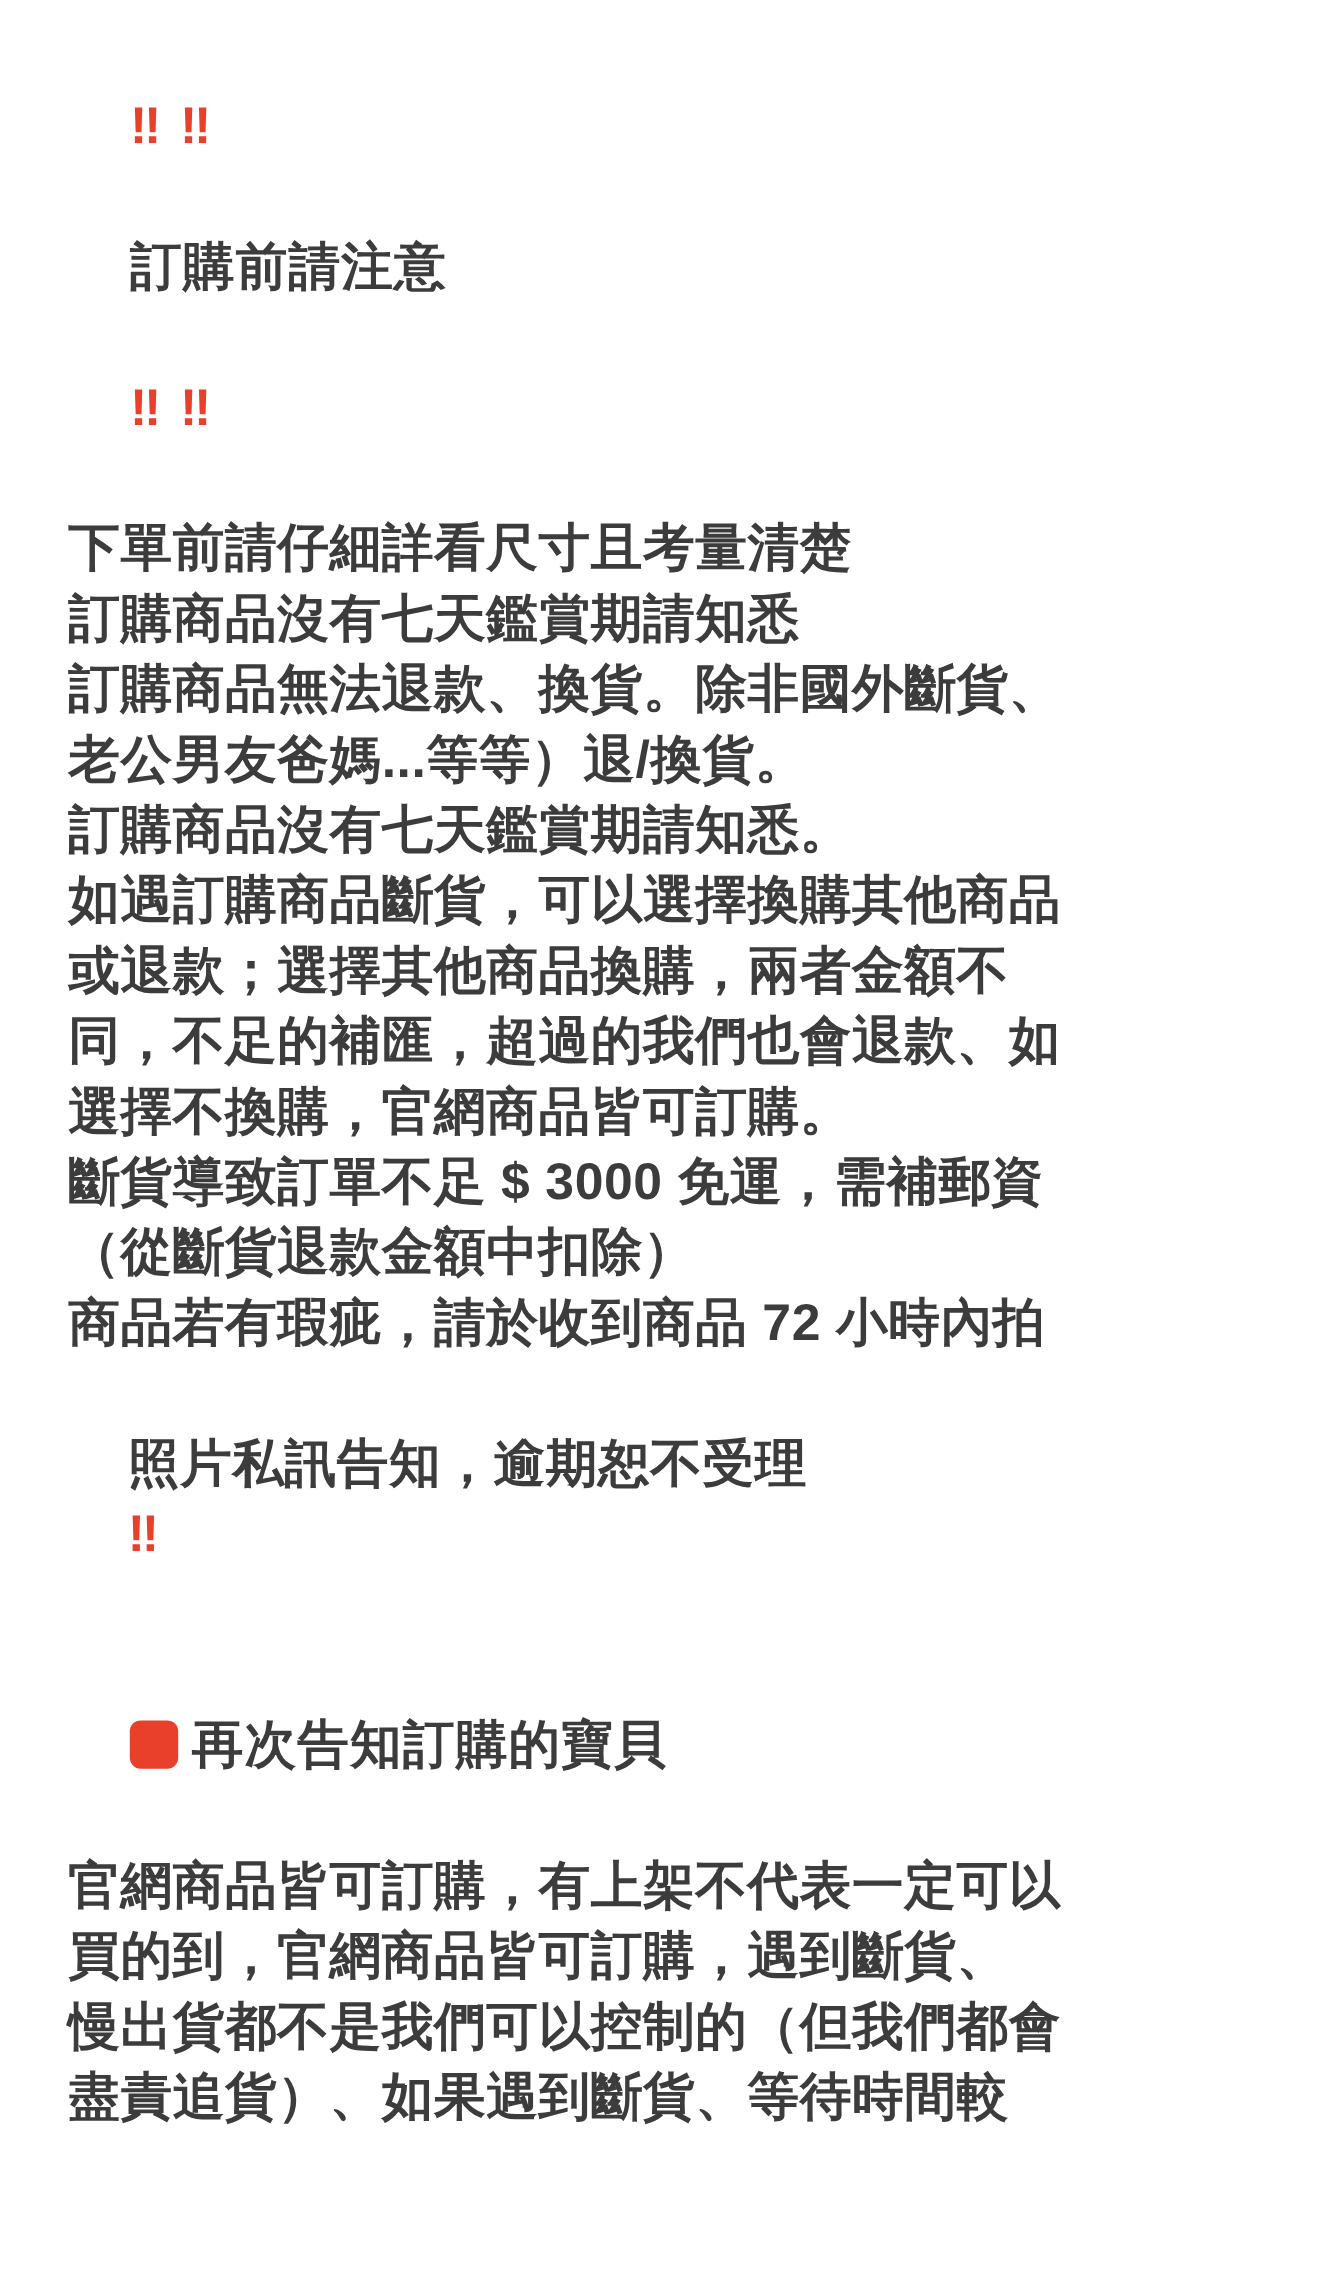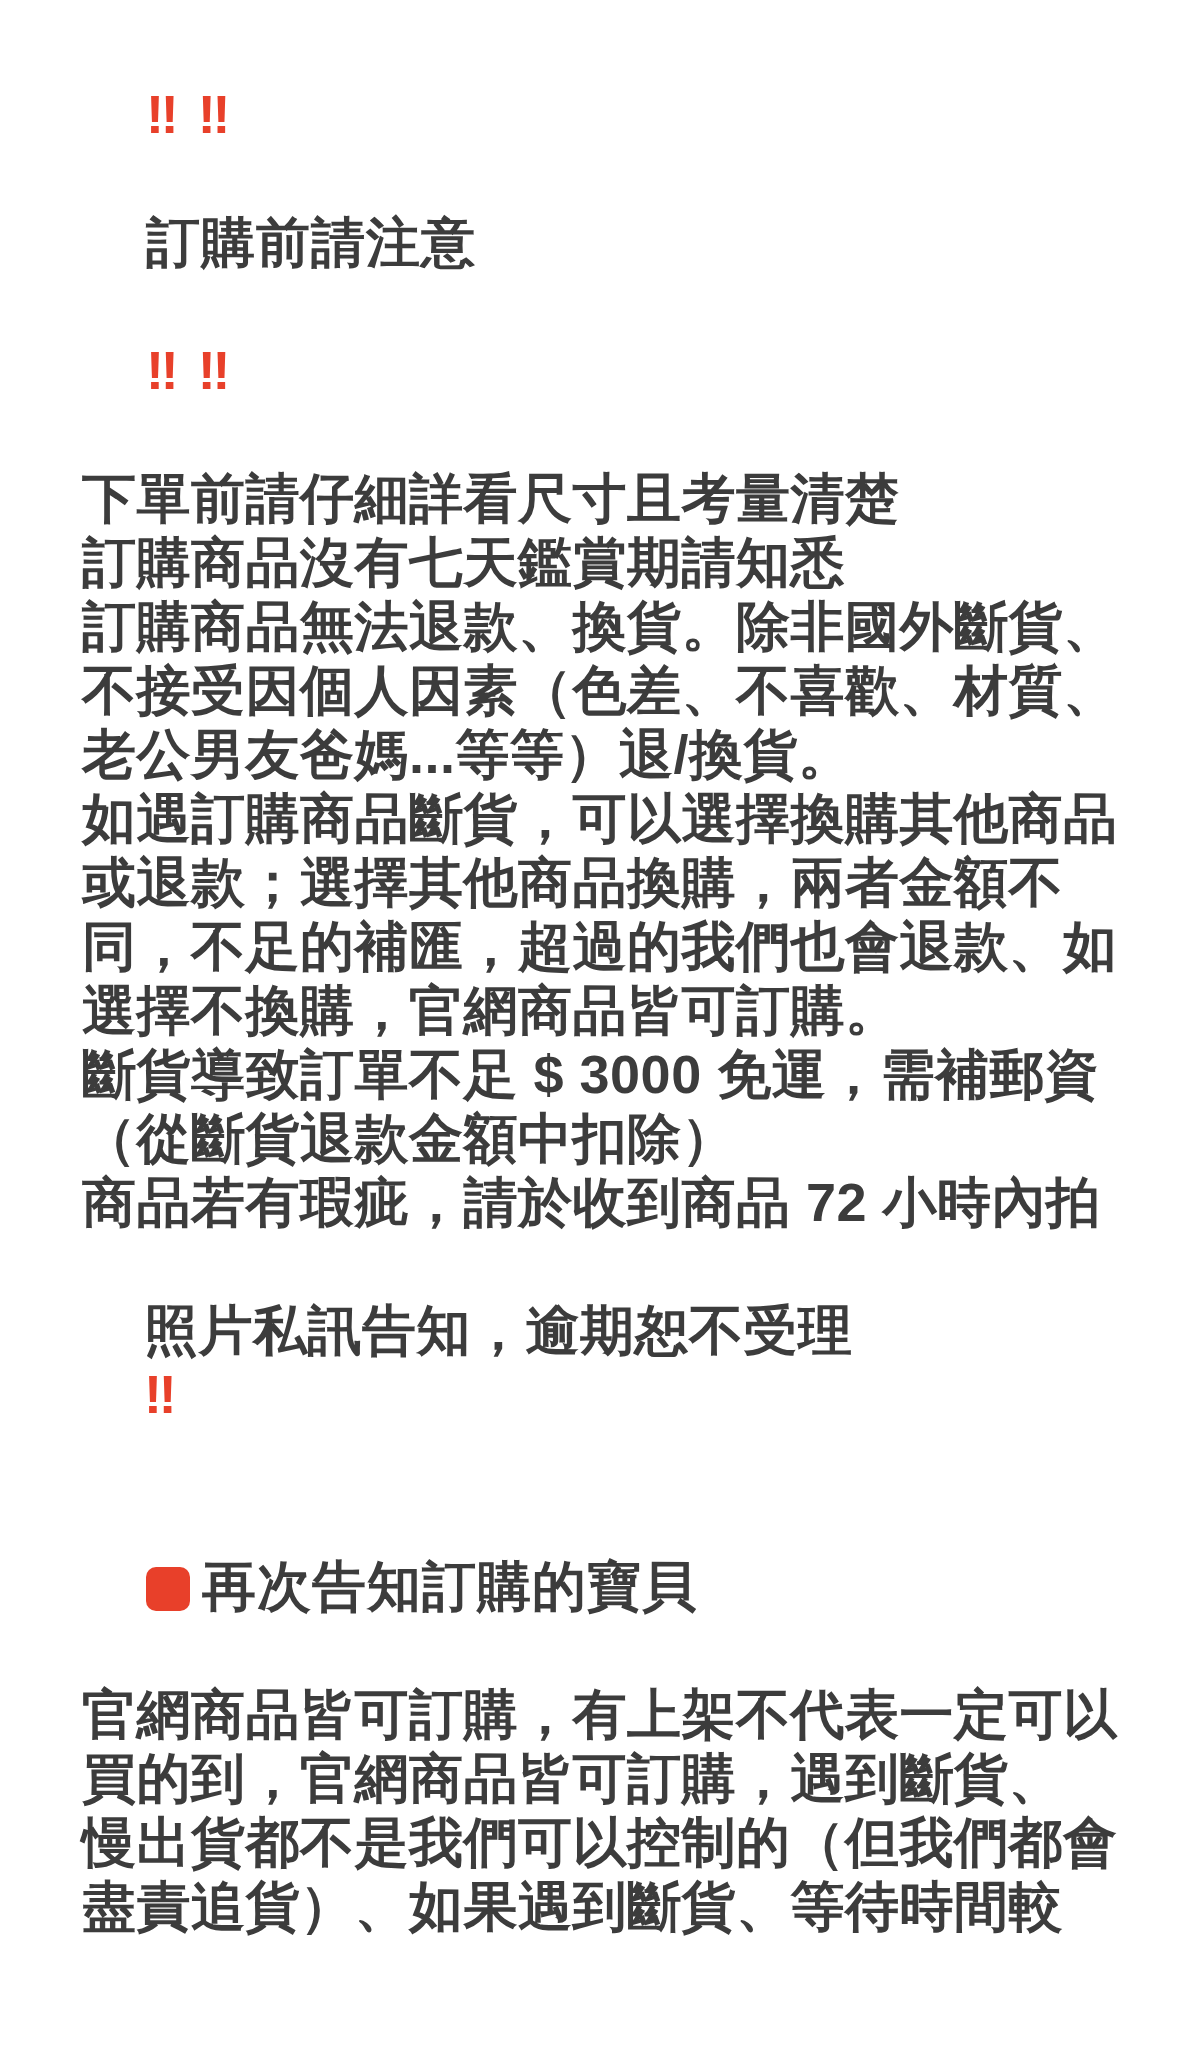--- a/index.html
+++ b/index.html
@@ -15,28 +15,27 @@
     -webkit-font-smoothing: antialiased;
   }
   .page {
     width: 1200px;
     min-height: 2065px;
     box-sizing: border-box;
     padding: 18px 52px 20px 62px;
     background: #ffffff;
   }
   .line {
-    font-size: 54px;
+    font-size: 47px;
     line-height: 64px;
     letter-spacing: 0.5px;
     font-weight: 600;
     color: #3c3c3c;
     white-space: pre-wrap;
     word-break: break-word;
-    margin-left: 20px;
   }
   .line.heading {
     font-weight: 700;
     letter-spacing: 1px;
   }
   .bang {
     color: #e8402a;
     font-weight: 700;
     letter-spacing: 2px;
   }
@@ -60,22 +59,22 @@
     <span class="bang">‼ ‼</span>
     <span class="inline-spacer"></span>
     <span>訂購前請注意</span>
     <span class="inline-spacer"></span>
     <span class="bang">‼ ‼</span>
   </div>
 
   <div class="line">下單前請仔細詳看尺寸且考量清楚</div>
   <div class="line">訂購商品沒有七天鑑賞期請知悉</div>
   <div class="line">訂購商品無法退款、換貨。除非國外斷貨、</div>
-  <div class="line">不接受因個人因素（色差、不喜歡、材質、</div>
   <div class="line">老公男友爸媽...等等）退/換貨。</div>
+  <div class="line">訂購商品沒有七天鑑賞期請知悉。</div>
   <div class="line">如遇訂購商品斷貨，可以選擇換購其他商品</div>
   <div class="line">或退款；選擇其他商品換購，兩者金額不</div>
   <div class="line">同，不足的補匯，超過的我們也會退款、如</div>
   <div class="line">選擇不換購，官網商品皆可訂購。</div>
   <div class="line">斷貨導致訂單不足 $ 3000 免運，需補郵資</div>
   <div class="line">（從斷貨退款金額中扣除）</div>
   <div class="line">商品若有瑕疵，請於收到商品 72 小時內拍</div>
 
   <div class="line">
     <span>照片私訊告知，逾期恕不受理 </span>

